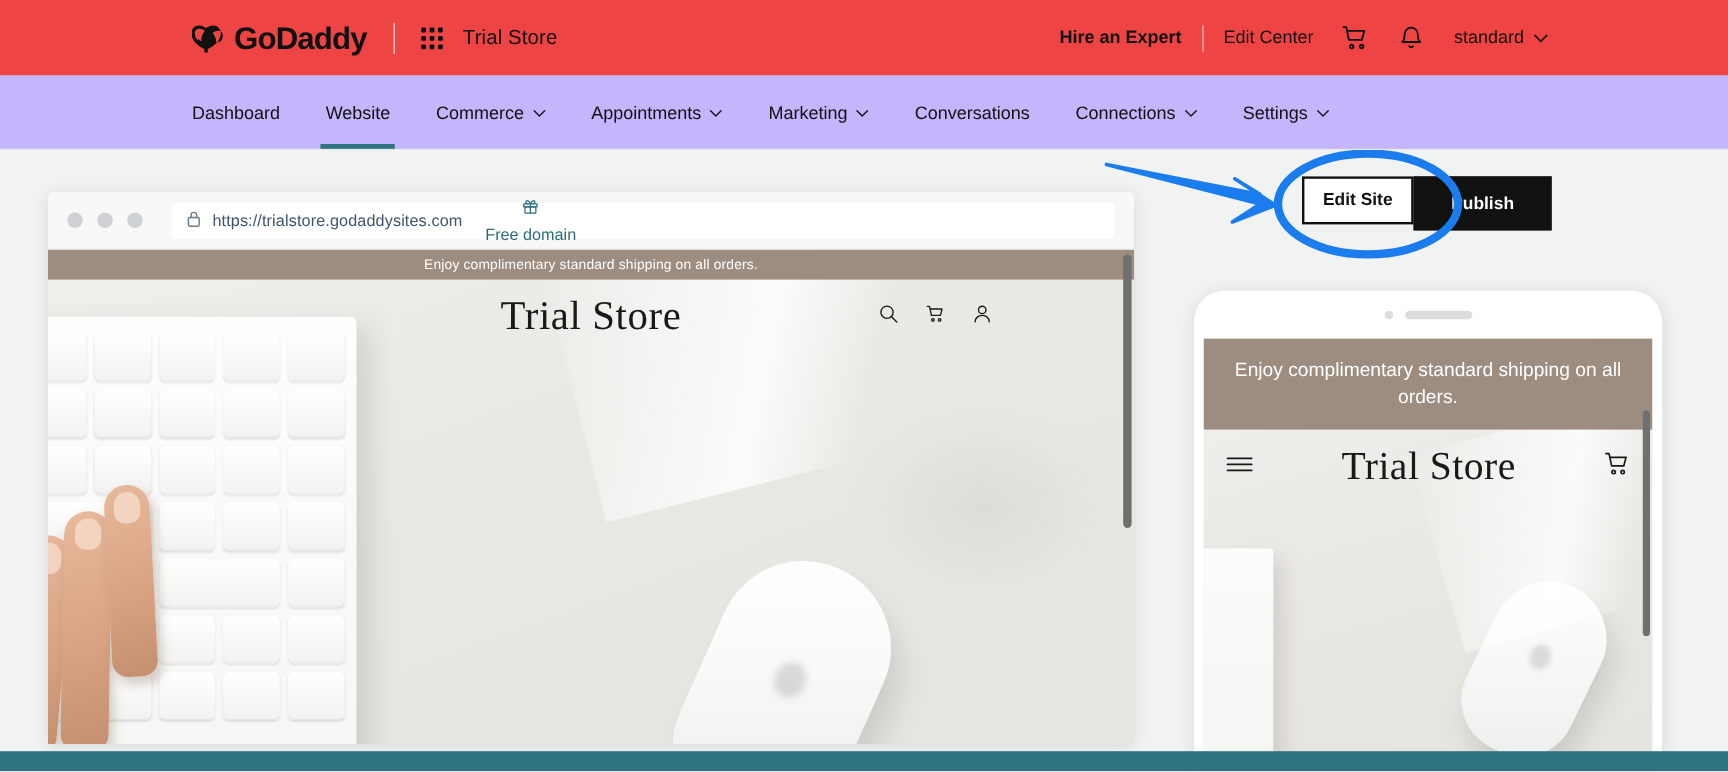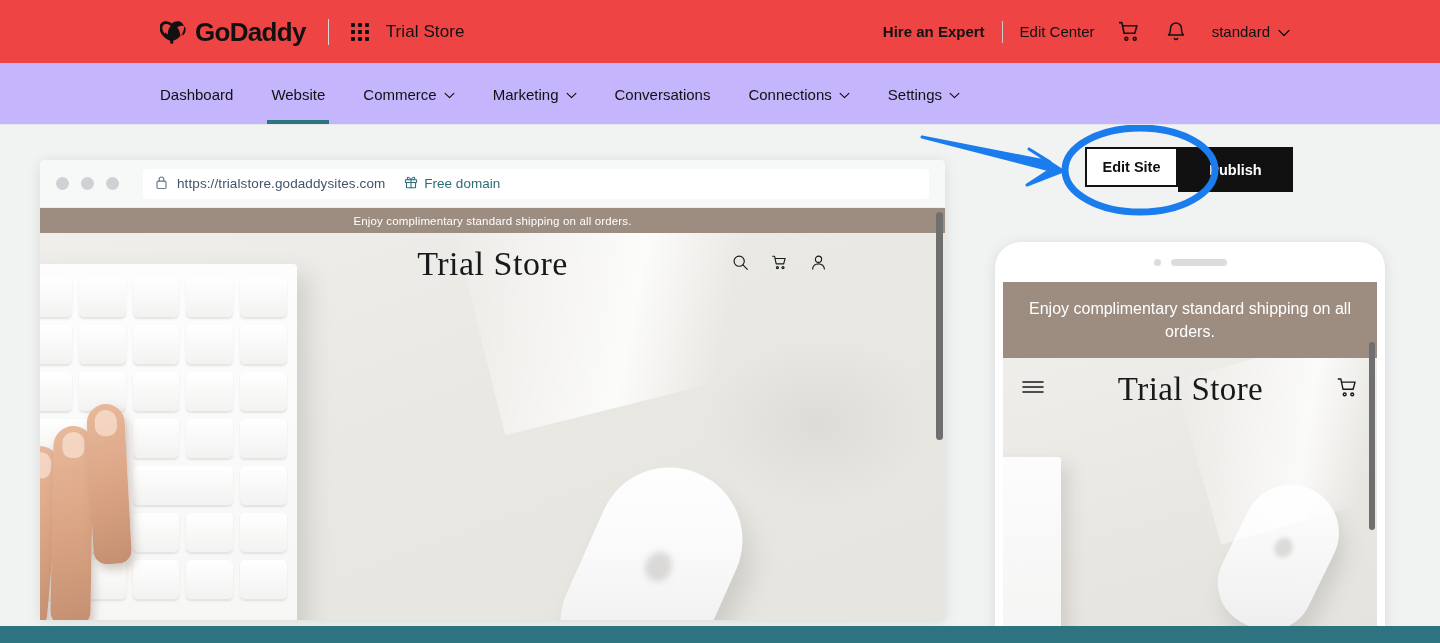--- a/index.html
+++ b/index.html
@@ -120,21 +120,21 @@
   .url-pill {
     flex: 1; height: 30px; background: #ffffff;
     border-radius: 4px;
     display: flex; align-items: center; gap: 9px;
     padding: 0 12px;
     font-size: 13.5px; color: #41546b;
   }
   .url-text { color: #41546b; letter-spacing: 0.1px; }
   .free-domain {
     display: flex; align-items: center; gap: 6px;
-    color: #2a6d78; font-size: 13.5px; margin-left: 10px;
+    color: #2a6d78; font-size: 13.5px; margin-left: 10px; flex-direction: column;
   }
 
   .site-viewport {
     position: relative;
     height: calc(100% - 48px);
     overflow: hidden;
     background: #eceae5;
   }
   .announce-bar {
     background: #9d8d81; color: #ffffff;
@@ -414,20 +414,28 @@
 
 <div class="nav-bar">
   <div class="nav-item">
     <span>Dashboard</span>
   </div>
   <div class="nav-item active">
     <span>Website</span>
   </div>
   <div class="nav-item">
     <span>Commerce</span>
+    <span class="nav-caret">
+      <svg width="11" height="7" viewBox="0 0 12 8" fill="none" stroke="#111" stroke-width="1.3" stroke-linecap="round" stroke-linejoin="round">
+          <path d="M1 1.5L6 6.5L11 1.5"></path>
+        </svg>
+    </span>
+  </div>
+  <div class="nav-item">
+    <span>Appointments</span>
     <span class="nav-caret">
       <svg width="11" height="7" viewBox="0 0 12 8" fill="none" stroke="#111" stroke-width="1.3" stroke-linecap="round" stroke-linejoin="round">
           <path d="M1 1.5L6 6.5L11 1.5"></path>
         </svg>
     </span>
   </div>
   <div class="nav-item">
     <span>Marketing</span>
     <span class="nav-caret">
       <svg width="11" height="7" viewBox="0 0 12 8" fill="none" stroke="#111" stroke-width="1.3" stroke-linecap="round" stroke-linejoin="round">

